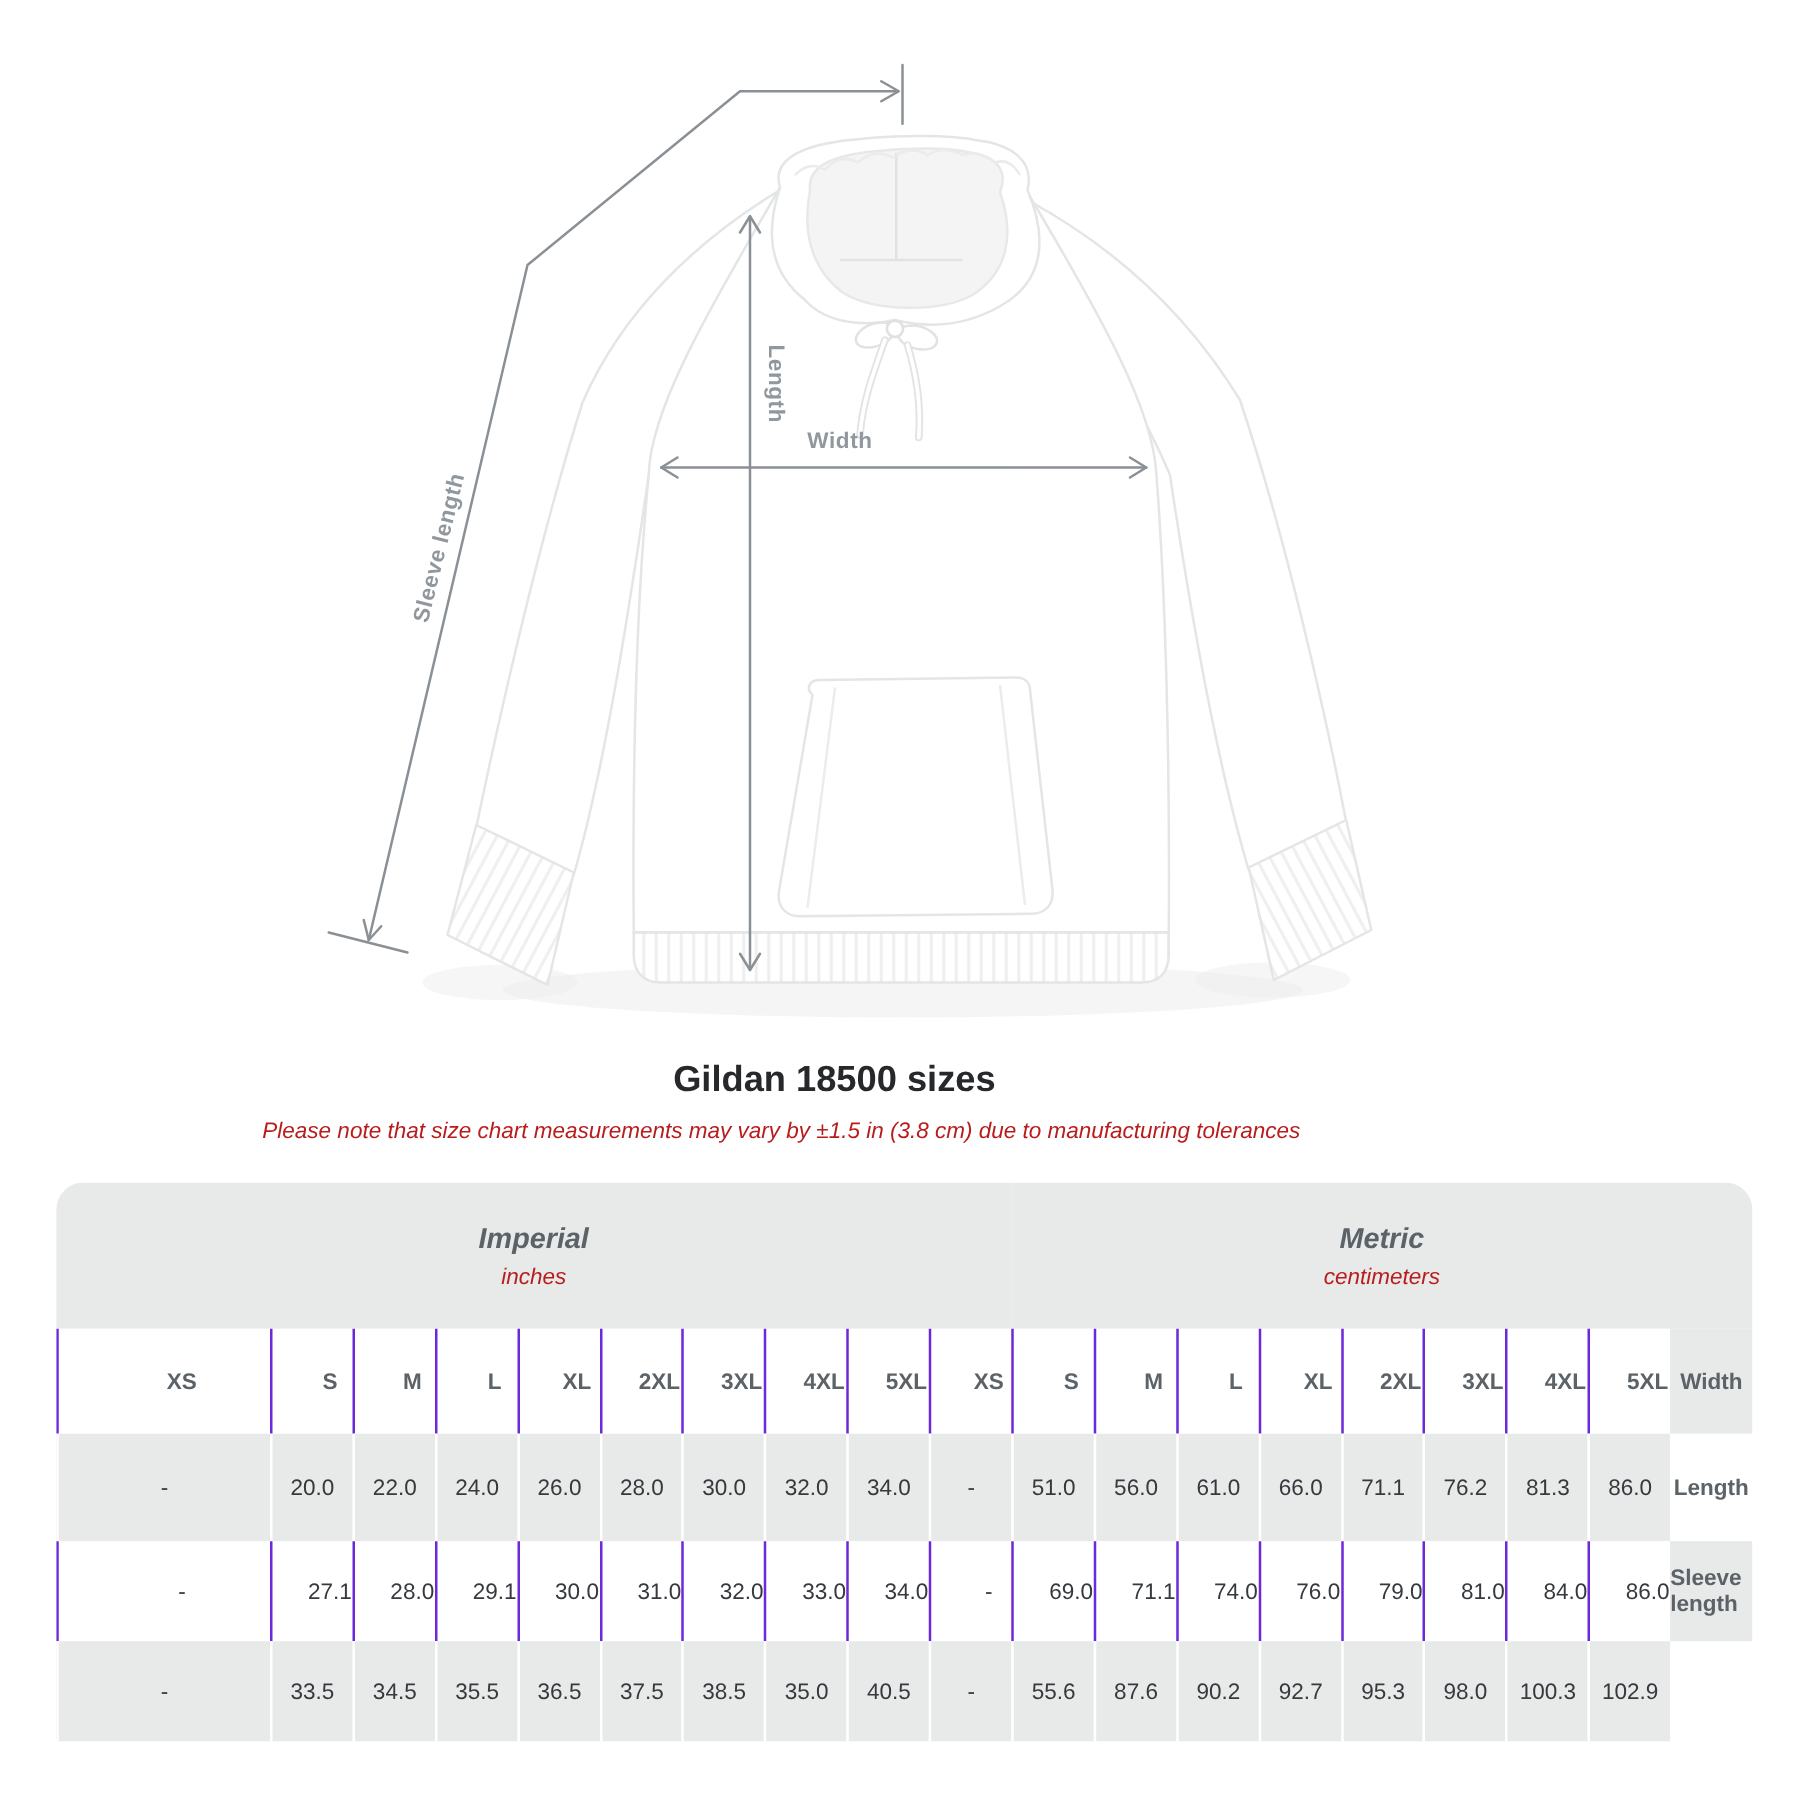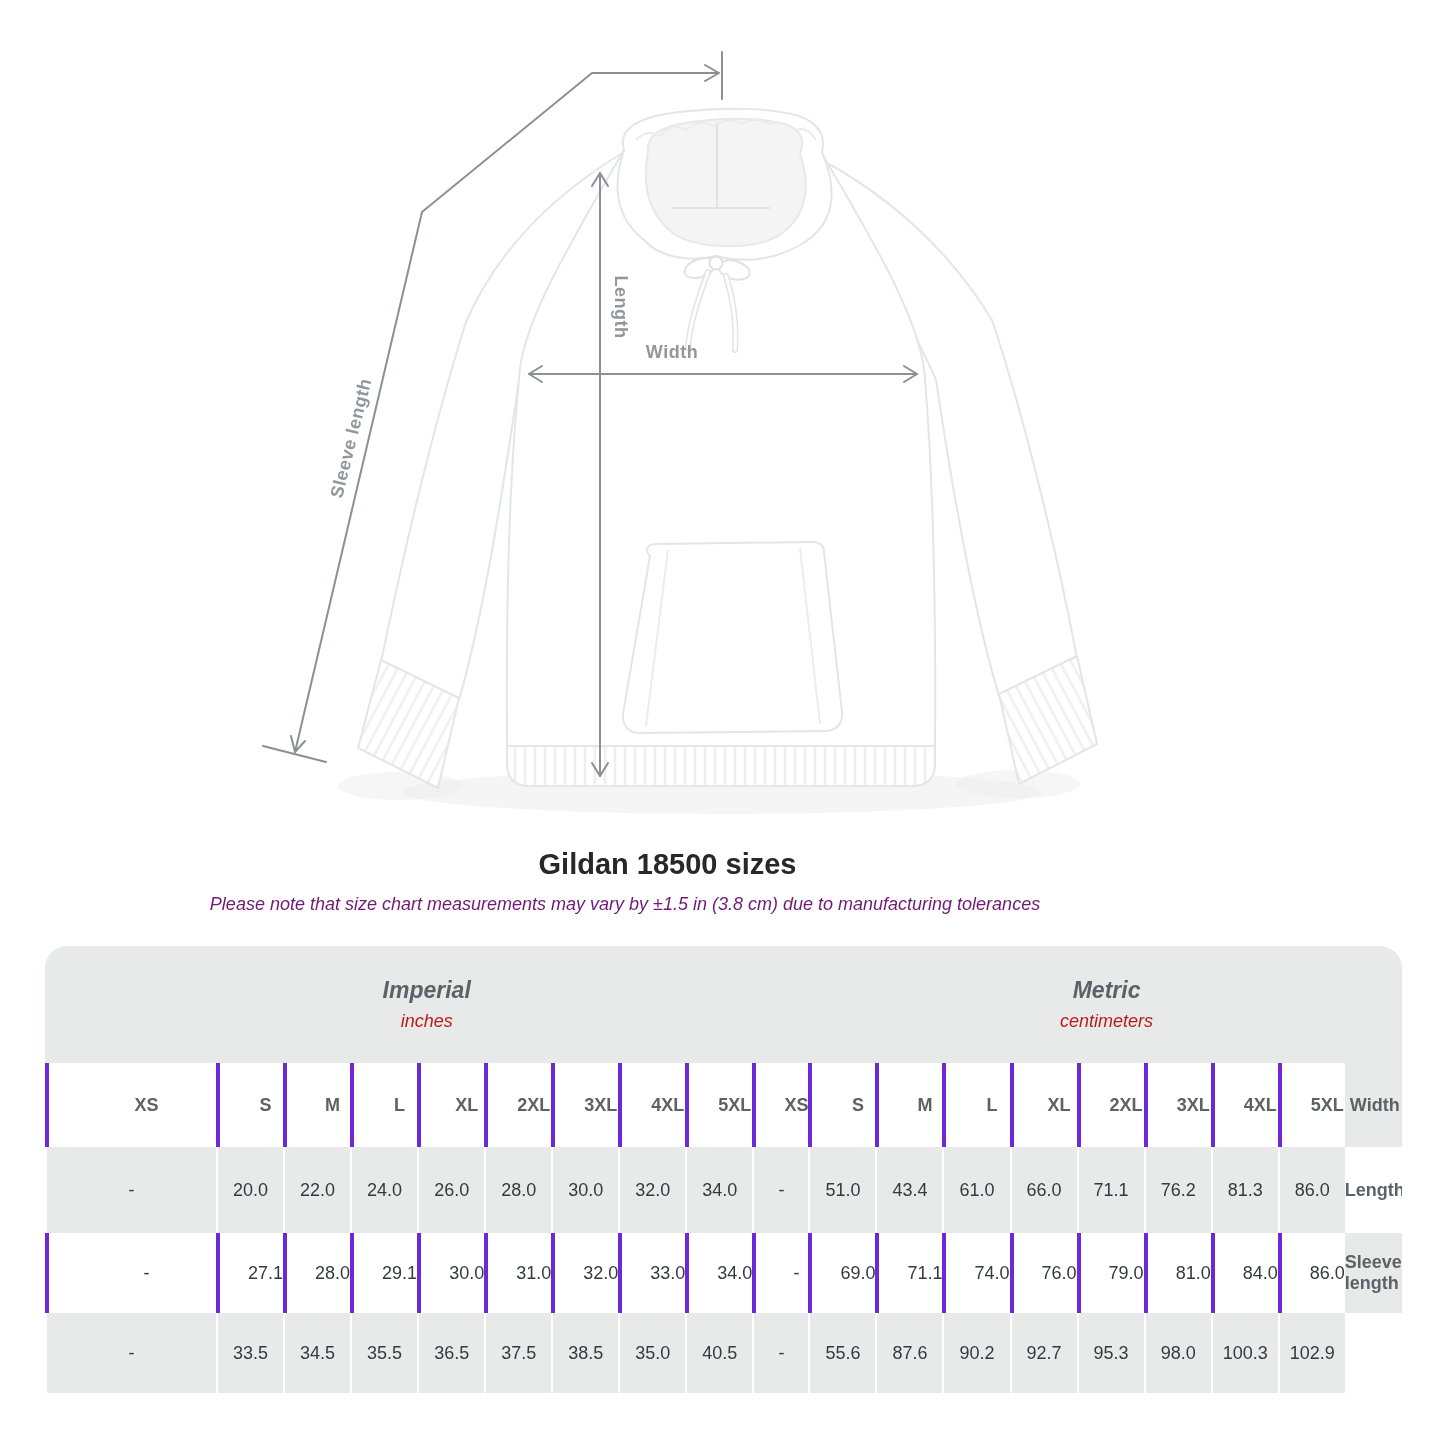--- a/index.html
+++ b/index.html
@@ -12,40 +12,40 @@
   .dim-label{position:absolute;font-weight:700;font-size:18px;color:#90979d;
              text-align:center;line-height:22px;height:22px;letter-spacing:.5px;}
   .lbl-width{left:602px;top:341px;width:140px;}
   .lbl-length{left:551px;top:296px;width:140px;transform:rotate(90deg);}
   .lbl-sleeve{left:261px;top:427px;width:180px;transform:rotate(-76deg);}
 
   
   .title{position:absolute;left:0;top:848px;width:1335px;text-align:center;
          font-size:29px;font-weight:700;color:#26282b;}
   .note{position:absolute;left:0;top:894px;width:1250px;text-align:center;
-        font-size:18px;font-style:italic;color:#701a75;}
+        font-size:18px;font-style:italic;color:#b91c1c;}
 
   
   .size-table{position:absolute;left:45px;top:946px;width:1357px;height:536px;
               display:grid;grid-template-columns:171px repeat(18,1fr);
               grid-template-rows:117px 84px 86px 80px 80px;
               border-radius:22px;overflow:hidden;}
   .band{background:#e8e9e9;display:flex;flex-direction:column;align-items:center;
         justify-content:center;gap:7px;}
   .band-imperial{grid-column:1 / span 10;}
   .band-metric{grid-column:11 / span 9;align-items:center;}
   .gname{font-style:italic;font-weight:700;font-size:23px;color:#5c6368;}
   .gunit{font-style:italic;font-size:18px;color:#b91c1c;}
   .cell{display:flex;align-items:center;justify-content:center;box-sizing:border-box;}
   .hcell{font-weight:700;font-size:18px;color:#5c6368;background:#fff;}
   .rlabel{font-weight:700;font-size:18px;color:#5c6368;}
   .dcell{font-size:18px;color:#36393d;}
   .gray{background:#e8e9e9;}
   .white{background:#fff;}
-  .sep-light{border-left:4px solid #6d28d9;padding-left:28px;}
+  .sep-light{border-left:2px solid #6d28d9;padding-left:28px;}
   .sep-white{border-left:2px solid #ffffff;}
 </style>
 </head>
 <body>
 
 <div class="page">
 
   <div class="diagram">
     <svg width="1445" height="840" viewBox="0 0 1445 840">
       <defs>
@@ -172,21 +172,21 @@
       <div class="cell dcell gray sep-white">20.0</div>
       <div class="cell dcell gray sep-white">22.0</div>
       <div class="cell dcell gray sep-white">24.0</div>
       <div class="cell dcell gray sep-white">26.0</div>
       <div class="cell dcell gray sep-white">28.0</div>
       <div class="cell dcell gray sep-white">30.0</div>
       <div class="cell dcell gray sep-white">32.0</div>
       <div class="cell dcell gray sep-white">34.0</div>
       <div class="cell dcell gray sep-white">-</div>
       <div class="cell dcell gray sep-white">51.0</div>
-      <div class="cell dcell gray sep-white">43.4</div>
+      <div class="cell dcell gray sep-white">56.0</div>
       <div class="cell dcell gray sep-white">61.0</div>
       <div class="cell dcell gray sep-white">66.0</div>
       <div class="cell dcell gray sep-white">71.1</div>
       <div class="cell dcell gray sep-white">76.2</div>
       <div class="cell dcell gray sep-white">81.3</div>
       <div class="cell dcell gray sep-white">86.0</div>
       <div class="cell rlabel white">Length</div>
       <div class="cell dcell white sep-light">-</div>
       <div class="cell dcell white sep-light">27.1</div>
       <div class="cell dcell white sep-light">28.0</div>

